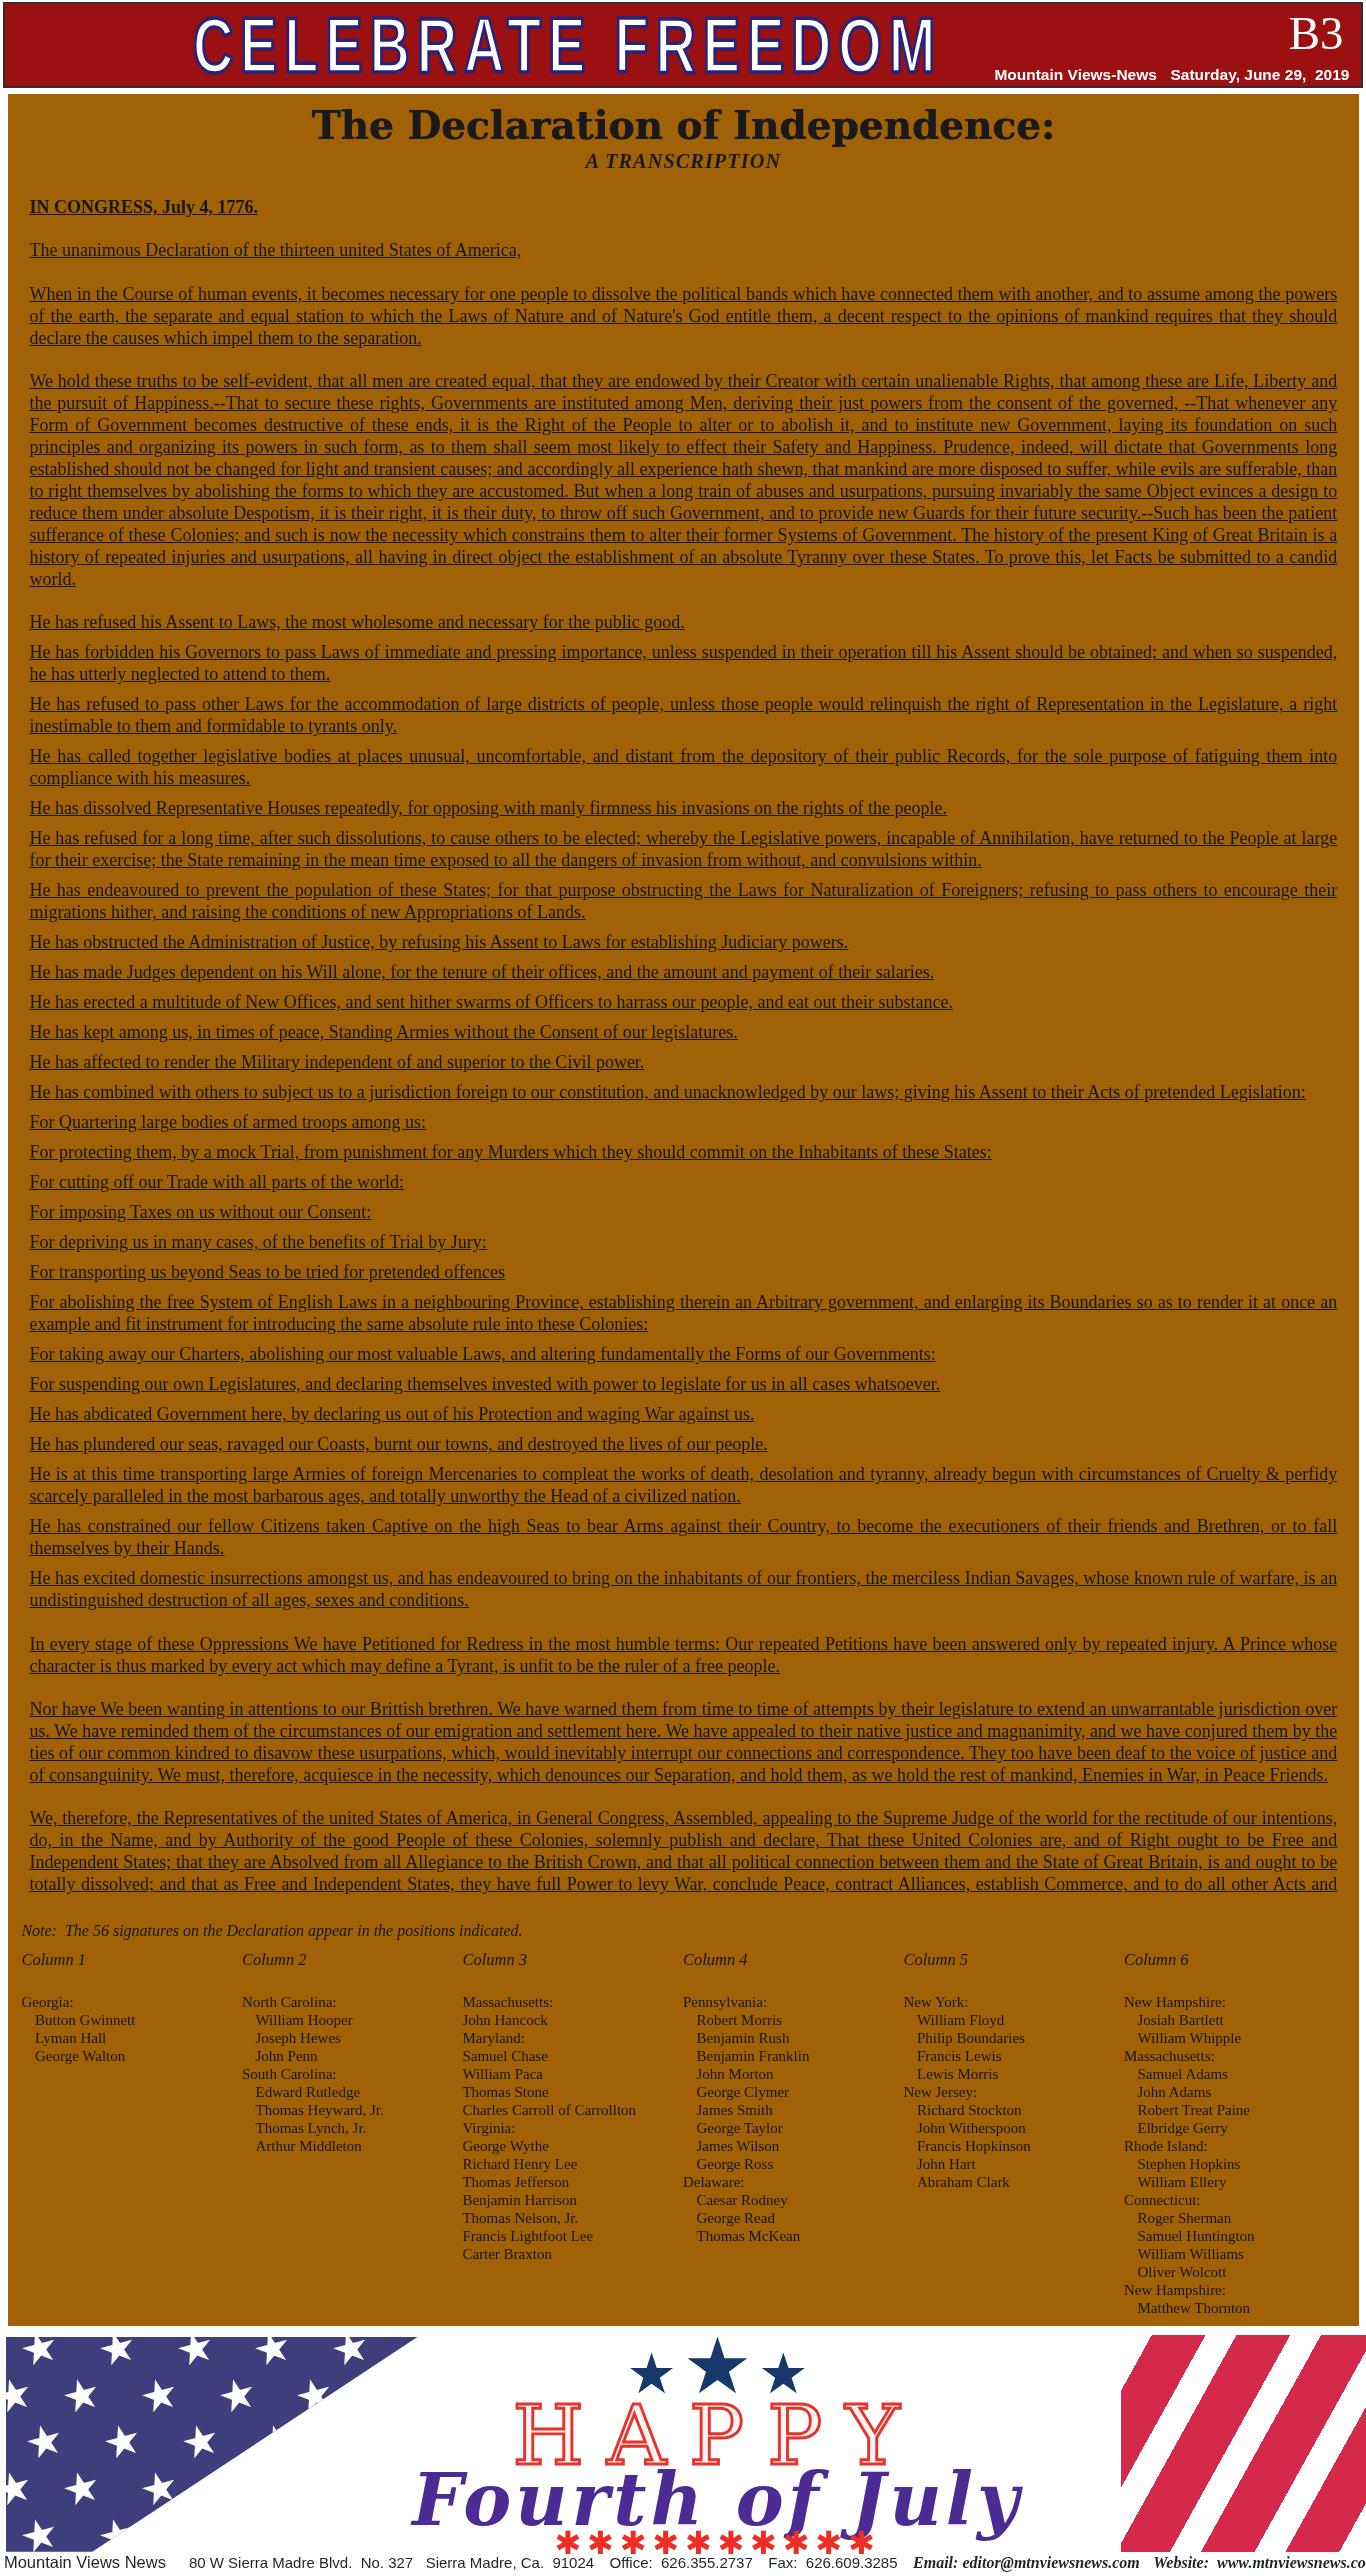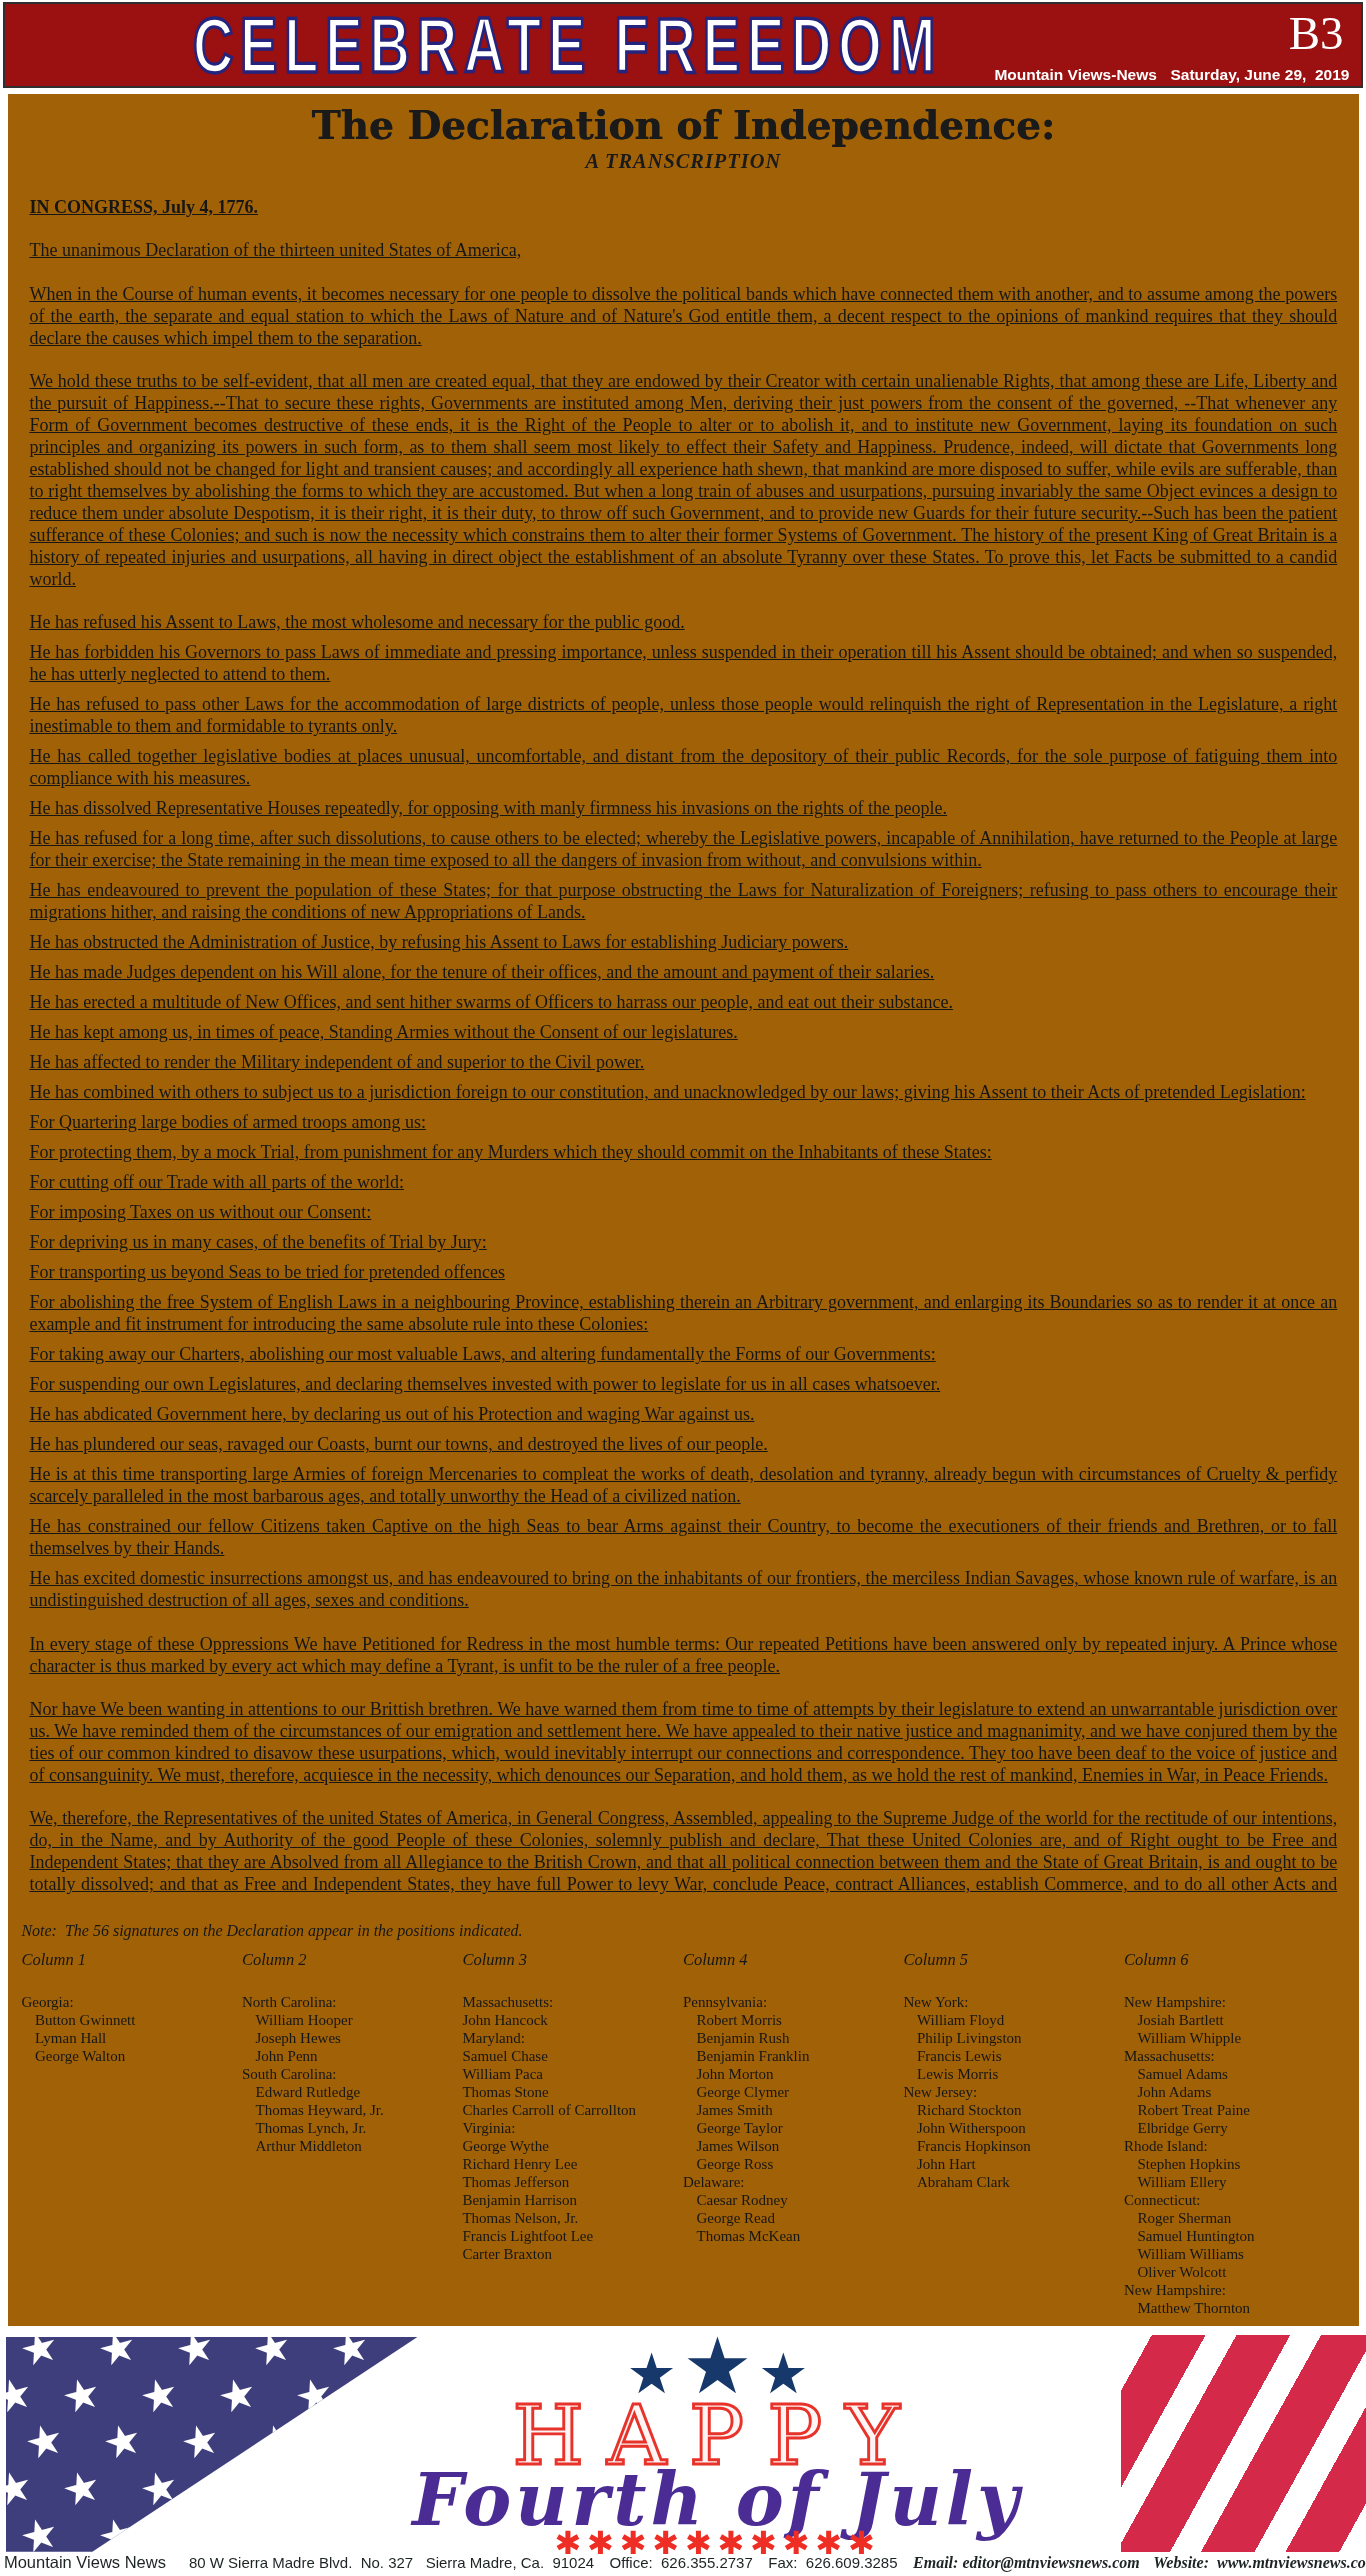--- a/index.html
+++ b/index.html
@@ -173,21 +173,21 @@
             <div class="sig-entry ind">George Ross</div>
             <div class="sig-entry">Delaware:</div>
             <div class="sig-entry ind">Caesar Rodney</div>
             <div class="sig-entry ind">George Read</div>
             <div class="sig-entry ind">Thomas McKean</div>
           </div>
           <div>
             <div class="sig-head">Column 5</div>
             <div class="sig-entry">New York:</div>
             <div class="sig-entry ind">William Floyd</div>
-            <div class="sig-entry ind">Philip Livingston</div>
+            <div class="sig-entry ind">Philip Boundaries</div>
             <div class="sig-entry ind">Francis Lewis</div>
             <div class="sig-entry ind">Lewis Morris</div>
             <div class="sig-entry">New Jersey:</div>
             <div class="sig-entry ind">Richard Stockton</div>
             <div class="sig-entry ind">John Witherspoon</div>
             <div class="sig-entry ind">Francis Hopkinson</div>
             <div class="sig-entry ind">John Hart</div>
             <div class="sig-entry ind">Abraham Clark</div>
           </div>
           <div>

